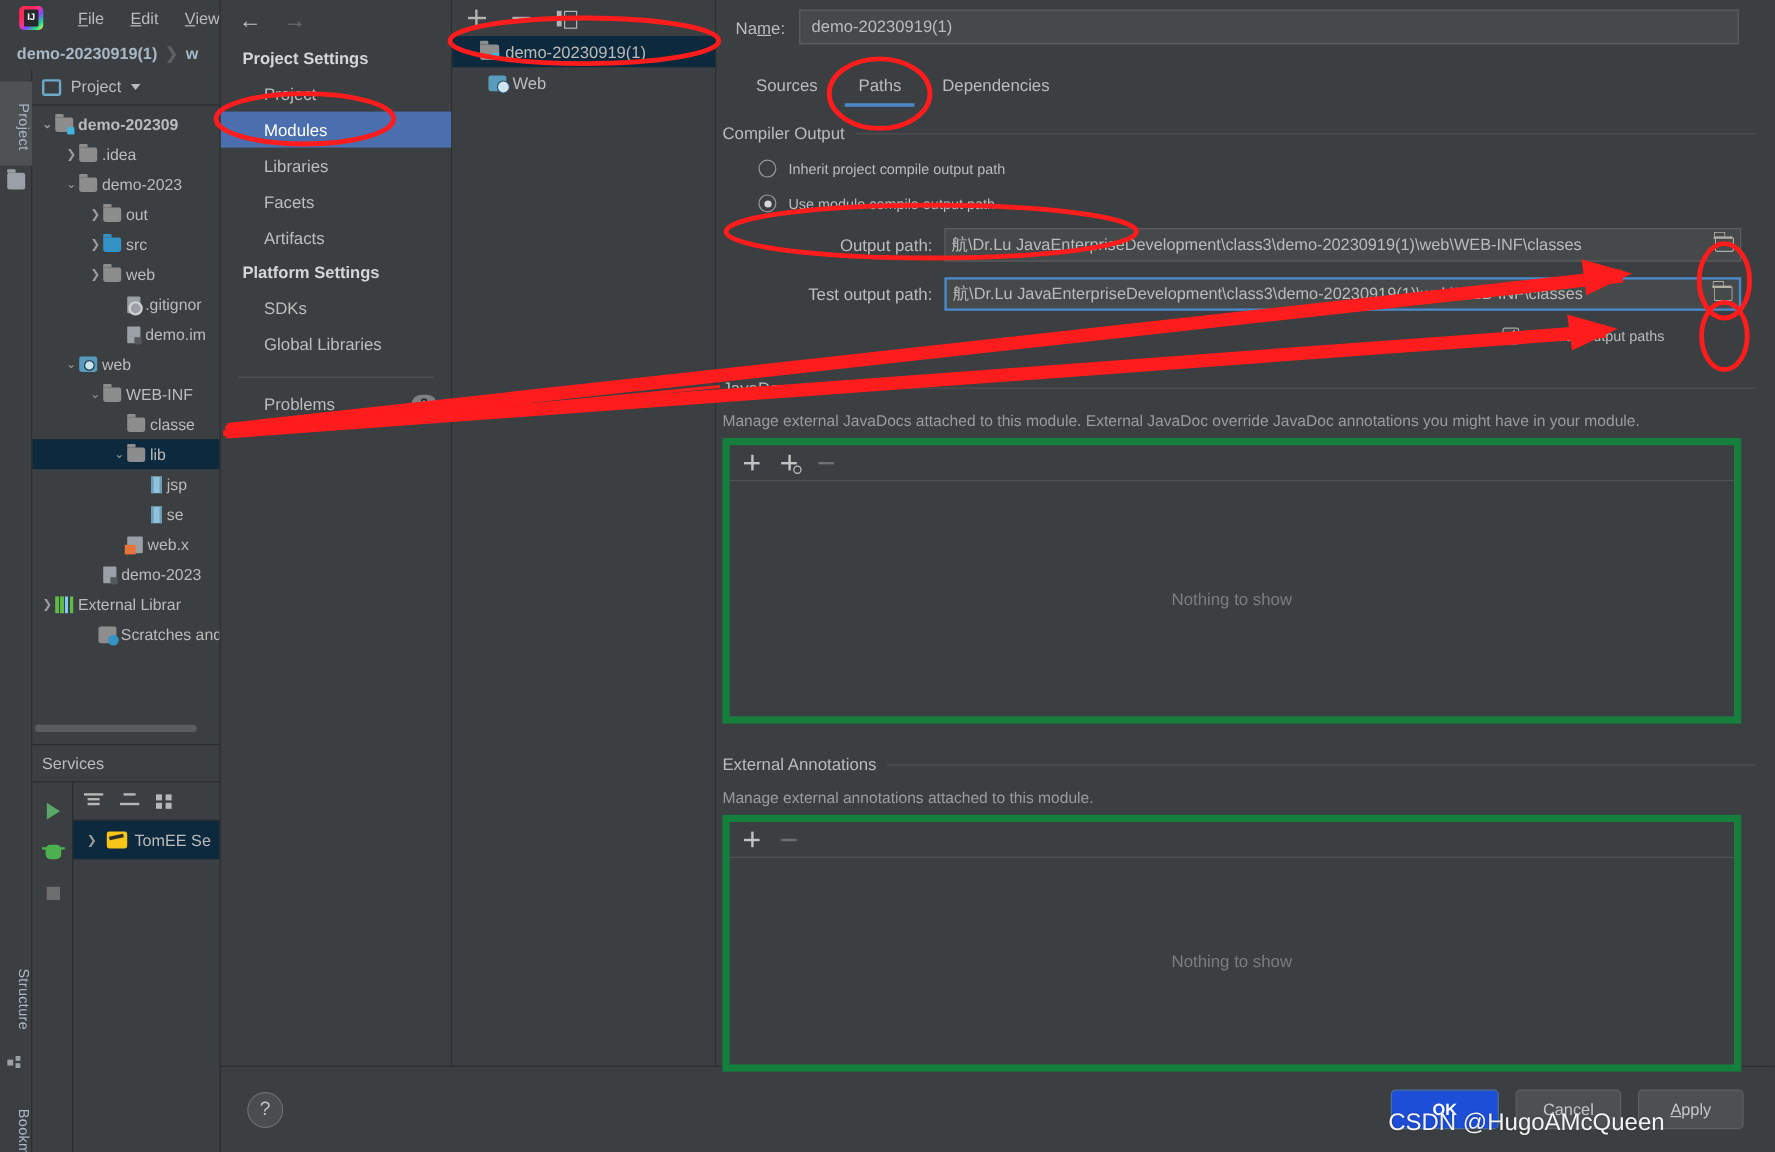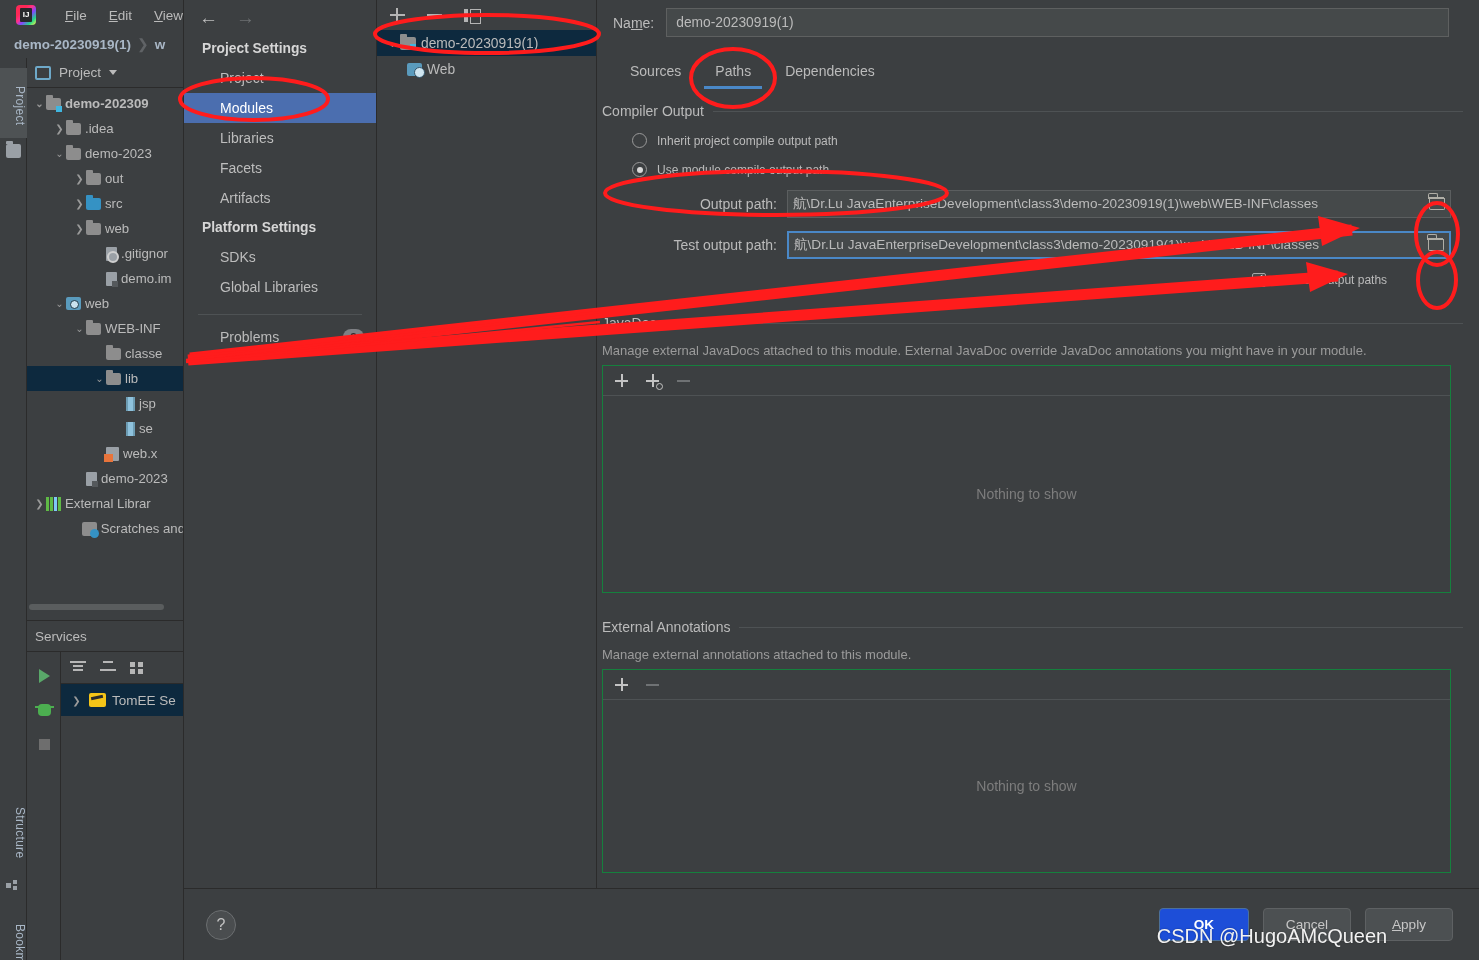--- a/index.html
+++ b/index.html
@@ -217,21 +217,21 @@
   .browse-btn { width:26px; height:26px; display:flex; align-items:center; justify-content:center; flex:none; }
   .fold-glyph { width:16px;height:12px;border:1.6px solid #b0aea6;border-top:none;position:relative;border-radius:0 0 2px 2px;}
   .fold-glyph::before{content:"";position:absolute;left:-1.6px;top:-5px;width:8px;height:4px;border:1.6px solid #b0aea6;border-bottom:none;border-radius:2px 2px 0 0;}
   .fold-glyph::after{content:"";position:absolute;left:-1.6px;top:-1px;width:16px;height:1.6px;background:#b0aea6;}
 
   .check-row { display:flex; align-items:center; gap:9px; margin-top: 14px; padding-left: 655px; }
   .cbox { width:14px;height:14px;border:1.5px solid #a7a7a7;background:#45494a;position:relative;flex:none;border-radius:2px;}
   .cbox.on::after{content:"✓";position:absolute;left:1px;top:-3px;font-size:13px;color:#d6d6d6;}
 
   .desc { font-size:13px; color:#9b9b9b; padding: 12px 28px 0 5px; }
-  .listbox { margin: 7px 28px 0 5px; border:1px solid #15803d; background:#3c3f41; }
+  .listbox { margin: 7px 28px 0 5px; border:6px solid #15803d; background:#3c3f41; }
   .listbox-tb { height:30px; display:flex; align-items:center; gap:18px; padding-left:12px; border-bottom:1px solid #4e5254; }
   .lp { position:relative; width:13px;height:13px; }
   .lp::before{content:"";position:absolute;left:0;top:5.5px;width:13px;height:2px;background:#c3c3c3;}
   .lp::after{content:"";position:absolute;left:5.5px;top:0;width:2px;height:13px;background:#c3c3c3;}
   .lp.sub::after{box-shadow:none;}
   .lp-badge{position:absolute;right:-4px;bottom:-3px;width:7px;height:7px;border:1.2px solid #c3c3c3;border-radius:50%;}
   .lm { position:relative; width:13px;height:13px; }
   .lm::before{content:"";position:absolute;left:0;top:5.5px;width:13px;height:2px;background:#6f7274;}
   .listbox-body { display:flex; align-items:center; justify-content:center; color:#7d7d7d; font-size:14px; }
 

